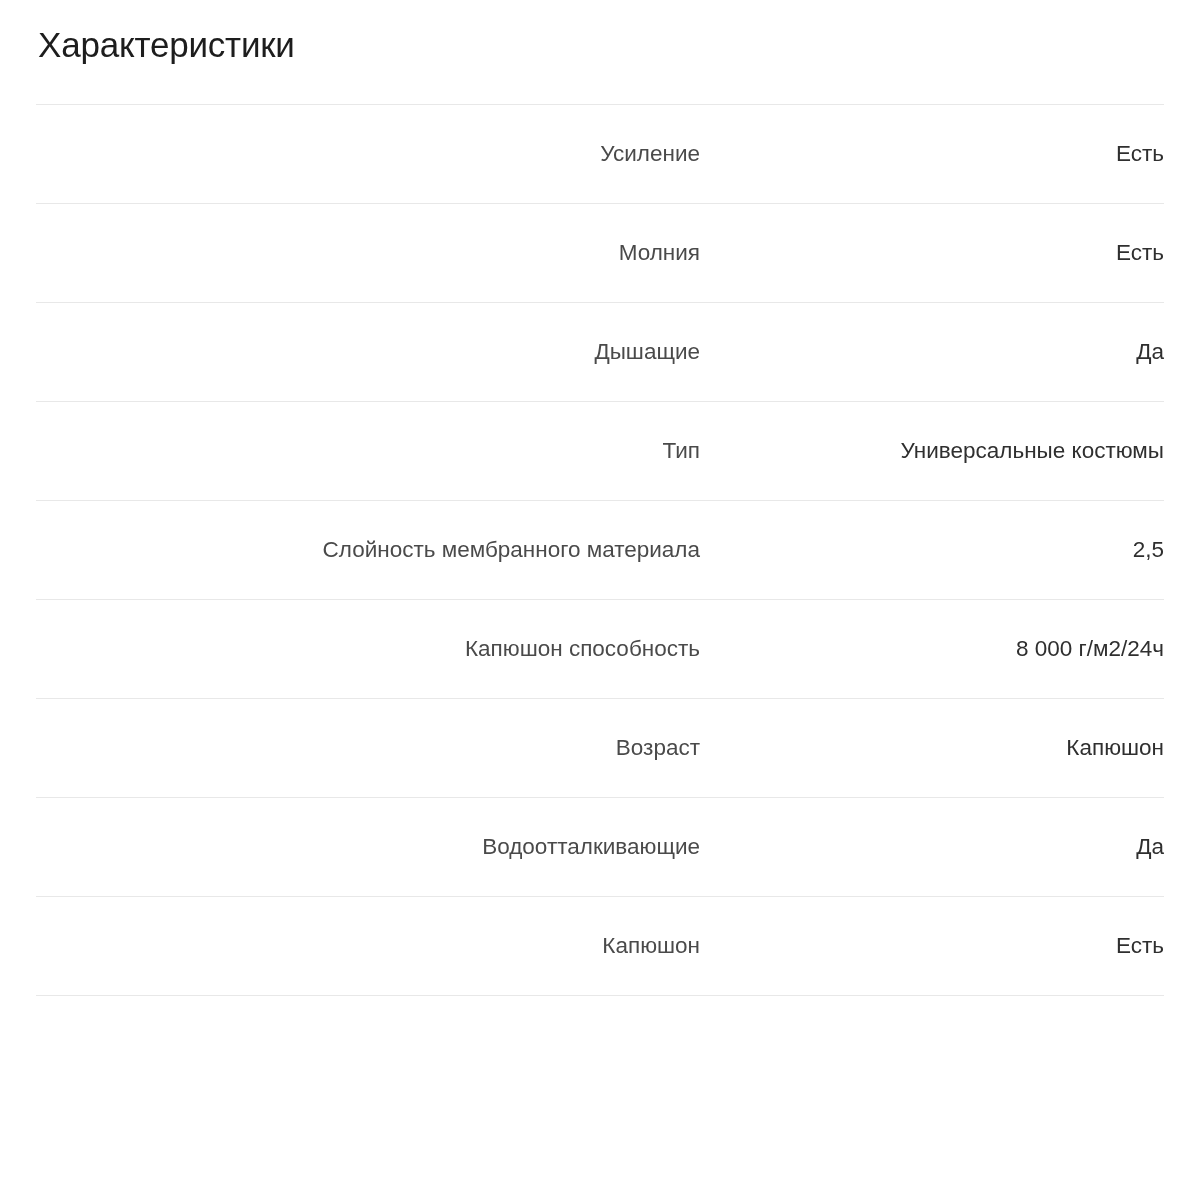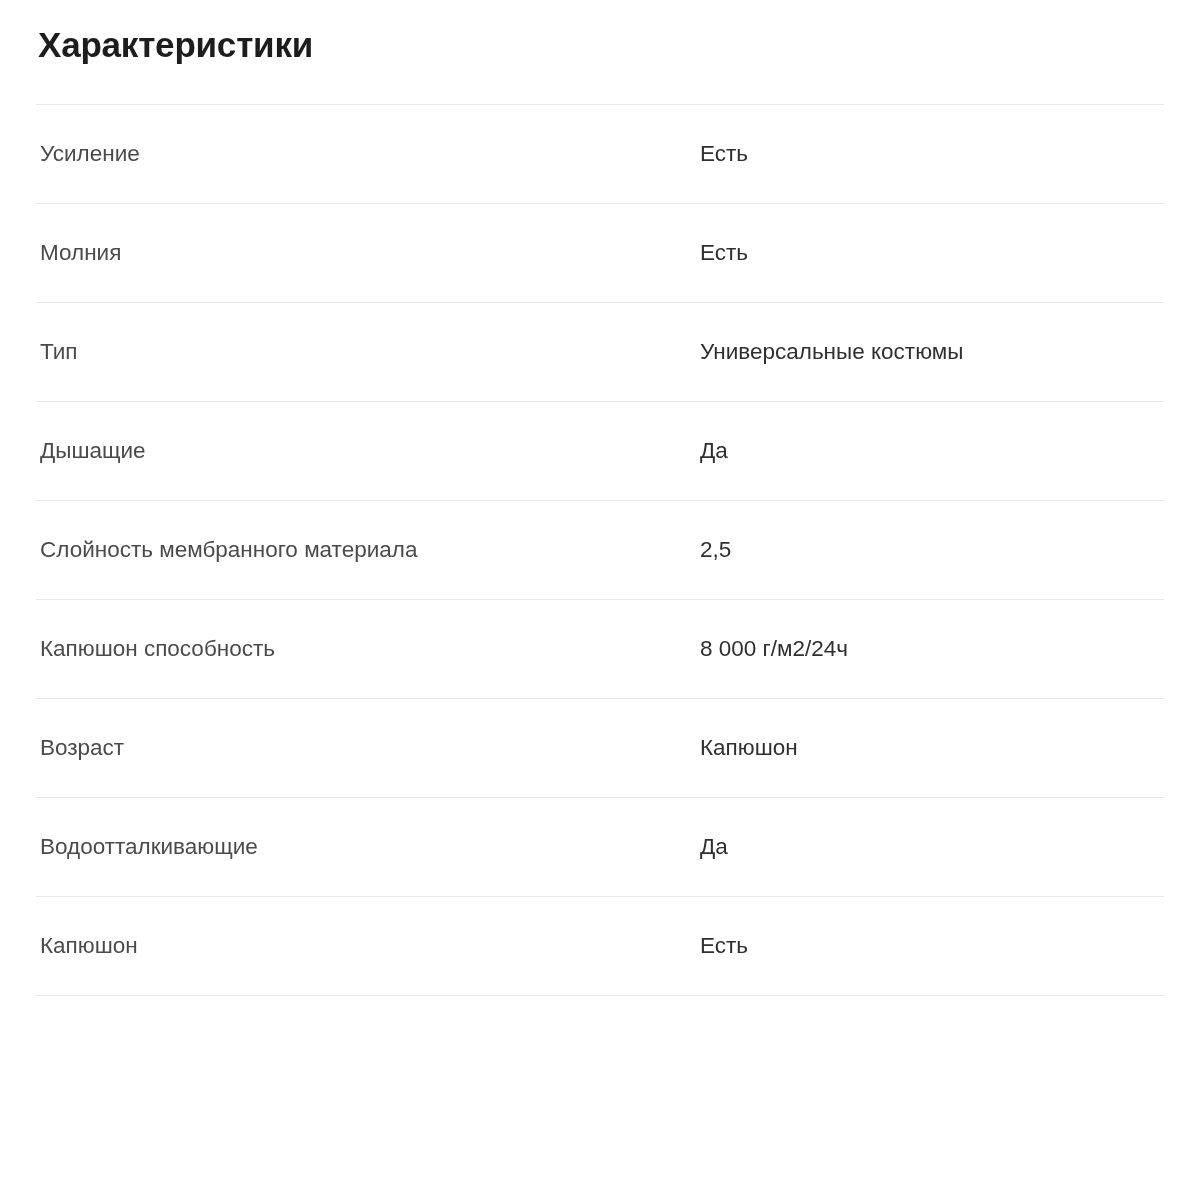--- a/index.html
+++ b/index.html
@@ -17,31 +17,32 @@
   }
   .page {
     box-sizing: border-box;
     width: 1200px;
     height: 1200px;
     padding: 0 36px;
     background: #ffffff;
   }
   .section-title {
     font-size: 35px;
-    font-weight: bold;
+    font-weight: normal;
     letter-spacing: -0.2px;
     color: #1d1d1d;
     margin: 0;
     padding: 24px 0 0 2px;
     line-height: 1.2;
   }
   .specs-table {
     margin-top: 38px;
     border-collapse: collapse;
     width: 1128px;
+    text-align: right;
   }
   .specs-row {
     border-top: 1px solid #e8e8e8;
   }
   .specs-row:last-child {
     border-bottom: 1px solid #e8e8e8;
   }
   .specs-cell {
     padding: 0;
     vertical-align: middle;
@@ -71,26 +72,26 @@
     <tbody>
         <tr class="specs-row">
           <td class="specs-cell name">Усиление</td>
           <td class="specs-cell value">Есть</td>
         </tr>
         <tr class="specs-row">
           <td class="specs-cell name">Молния</td>
           <td class="specs-cell value">Есть</td>
         </tr>
         <tr class="specs-row">
+          <td class="specs-cell name">Дышащие</td>
+          <td class="specs-cell value">Да</td>
+        </tr>
+        <tr class="specs-row">
           <td class="specs-cell name">Тип</td>
           <td class="specs-cell value">Универсальные костюмы</td>
-        </tr>
-        <tr class="specs-row">
-          <td class="specs-cell name">Дышащие</td>
-          <td class="specs-cell value">Да</td>
         </tr>
         <tr class="specs-row">
           <td class="specs-cell name">Слойность мембранного материала</td>
           <td class="specs-cell value">2,5</td>
         </tr>
         <tr class="specs-row">
           <td class="specs-cell name">Капюшон способность</td>
           <td class="specs-cell value">8 000 г/м2/24ч</td>
         </tr>
         <tr class="specs-row">

